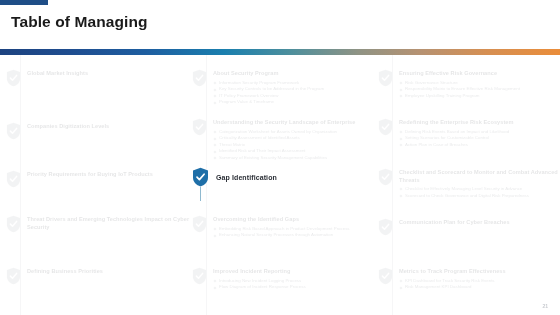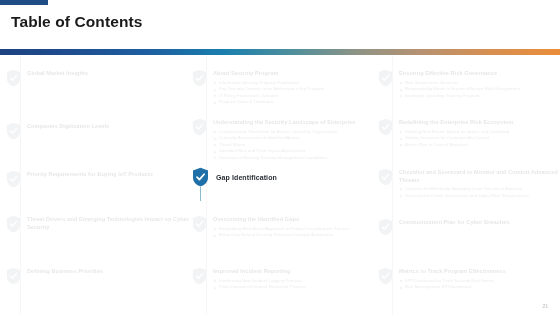--- a/index.html
+++ b/index.html
@@ -192,21 +192,21 @@
     font-weight: bold;
   }
 </style>
 </head>
 <body>
 
 <div class="slide">
 
   <div class="header-tab"></div>
   <div class="header-band"></div>
-  <div class="page-title">Table of Contents</div>
+  <div class="page-title">Table of Managing</div>
   <div class="gradient-bar"></div>
 
   <div class="board">
     <div class="col col-1">
         <div class="toc-item" style="top: 14px;">
           <span class="shield">
             <svg viewBox="0 0 15 18">
               <path d="M7.5 0.7 L14.1 3 L14.1 9.4 C14.1 13.6 11.1 16.3 7.5 17.3 C3.9 16.3 0.9 13.6 0.9 9.4 L0.9 3 Z" fill="#9ea2a9"></path>
               <path d="M4.4 9.1 L6.5 11.2 L10.6 6.4" stroke="#ffffff" stroke-width="1.5" fill="none" stroke-linecap="round" stroke-linejoin="round"></path>
             </svg>

